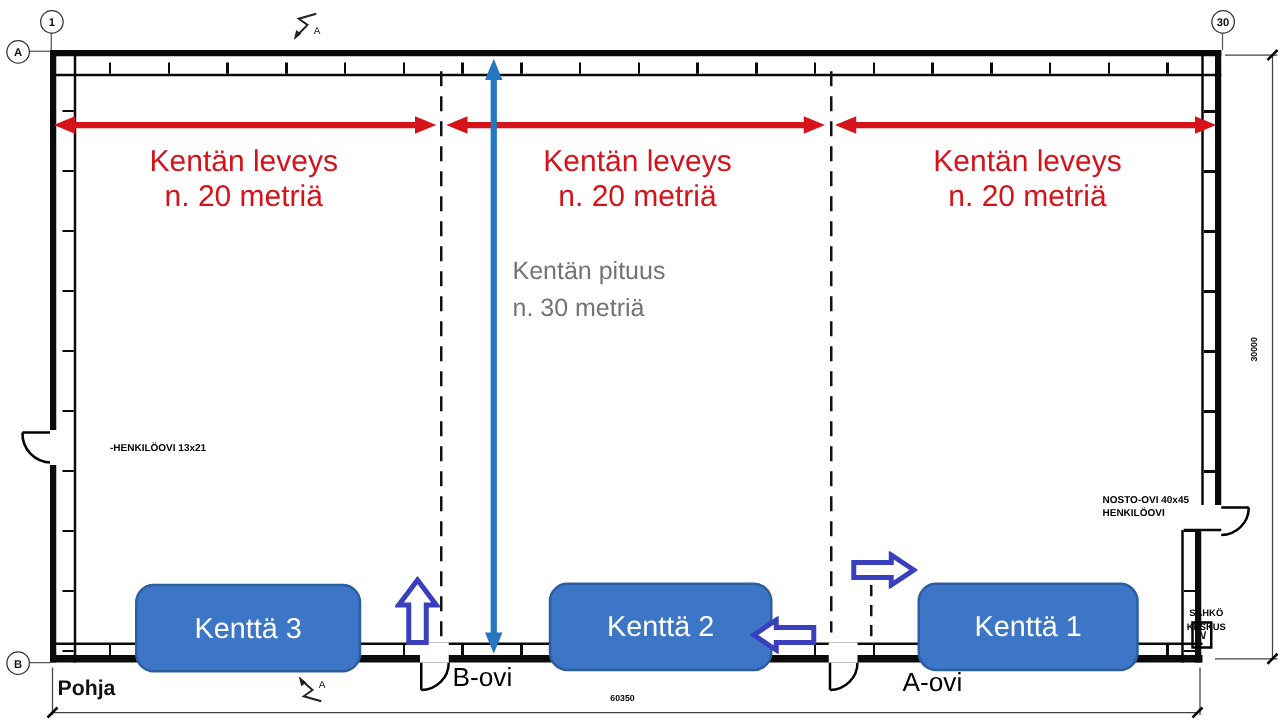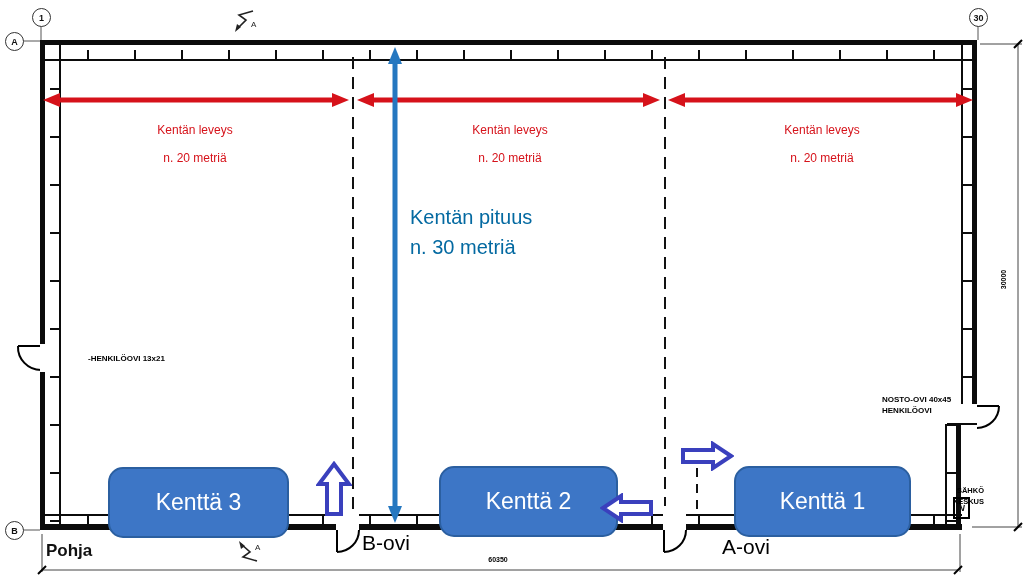--- a/index.html
+++ b/index.html
@@ -23,21 +23,21 @@
       background:repeating-linear-gradient(180deg,#0b0b0b 0 2px,transparent 2px 48px);}
   .wall-right-lower{left:945px;top:424px;width:16px;height:106px;border-right:5px solid #0b0b0b;}
   .wall-right-lower .panels{left:0;top:0;width:11px;height:100%;border-left:2px solid #0b0b0b;
       background:repeating-linear-gradient(180deg,#0b0b0b 0 2px,transparent 2px 48px);}
   .door-patch{position:absolute;background:#fff;z-index:4;}
   .linework{position:absolute;left:0;top:0;z-index:3;}
   
   .bubble{position:absolute;width:17px;height:17px;border:1.5px solid #333;border-radius:50%;
       background:#fff;font-size:9px;font-weight:bold;display:flex;align-items:center;justify-content:center;z-index:5;}
   
-  .measure-red{position:absolute;width:212px;text-align:center;font-size:12px;line-height:28px;z-index:6;}
+  .measure-red{position:absolute;width:212px;text-align:center;font-size:24px;line-height:28px;z-index:6;}
   .measure-blue{position:absolute;width:210px;text-align:left;font-size:20px;line-height:30px;z-index:6;}
   
   .field{position:absolute;height:67px;border-radius:15px;display:flex;align-items:center;justify-content:center;
       font-size:23px;color:#fff;z-index:7;margin-top:43px;}
   
   .ovi-label{position:absolute;font-size:21px;color:#000000;z-index:6;}
   .tiny{position:absolute;font-size:8px;font-weight:bold;letter-spacing:0px;line-height:11px;color:#000;z-index:6;
       font-family:"Liberation Sans",sans-serif;}
   .pohja{position:absolute;font-size:17px;font-weight:bold;z-index:6;}
   .dim{position:absolute;font-size:7px;font-weight:bold;color:#000;z-index:6;}
@@ -166,21 +166,21 @@
   </div>
   <div class="measure-red" style="left:404px;top:116px;color:#d6121a;">
     <div>Kentän leveys</div>
     <div>n. 20 metriä</div>
   </div>
   <div class="measure-red" style="left:716px;top:116px;color:#d6121a;">
     <div>Kentän leveys</div>
     <div>n. 20 metriä</div>
   </div>
 
-  <div class="measure-blue" style="left:410px;top:202px;color:#0369a1;">
+  <div class="measure-blue" style="left:410px;top:202px;color:#737373;">
     <div>Kentän pituus</div>
     <div>n. 30 metriä</div>
   </div>
 
   <div class="field" style="left:108px;top:424px;width:177px;background:#3d76c6;border:2px solid #2b5fa0;">
     <span>Kenttä 3</span>
   </div>
   <div class="field" style="left:439px;top:423px;width:175px;background:#3d76c6;border:2px solid #2b5fa0;">
     <span>Kenttä 2</span>
   </div>
@@ -199,21 +199,21 @@
   </svg>
 
   <div class="ovi-label" style="left:362px;top:531px;">B-ovi</div>
   <div class="ovi-label" style="left:682px;top:535px;margin-left:40px;">A-ovi</div>
 
   <div class="tiny" style="left:56px;top:353px;margin-left:32px;">-HENKILÖOVI 13x21</div>
   <div class="tiny" style="left:882px;top:394px;">
     <div>NOSTO-OVI 40x45</div>
     <div>HENKILÖOVI</div>
   </div>
-  <div class="tiny" style="left:946px;top:485px;width:38px;text-align:right;font-size:7.5px;">
+  <div class="tiny" style="left:946px;top:485px;width:38px;text-align:center;font-size:7.5px;">
     <div>SÄHKÖ</div>
     <div>KESKUS</div>
   </div>
   <div class="closet-box" style="left:953px;top:497px;">
     <span>N</span>
   </div>
 
   <div class="pohja" style="left:46px;top:541px;">Pohja</div>
 
   <div class="dim" style="left:468px;top:556px;width:60px;text-align:center;">60350</div>

